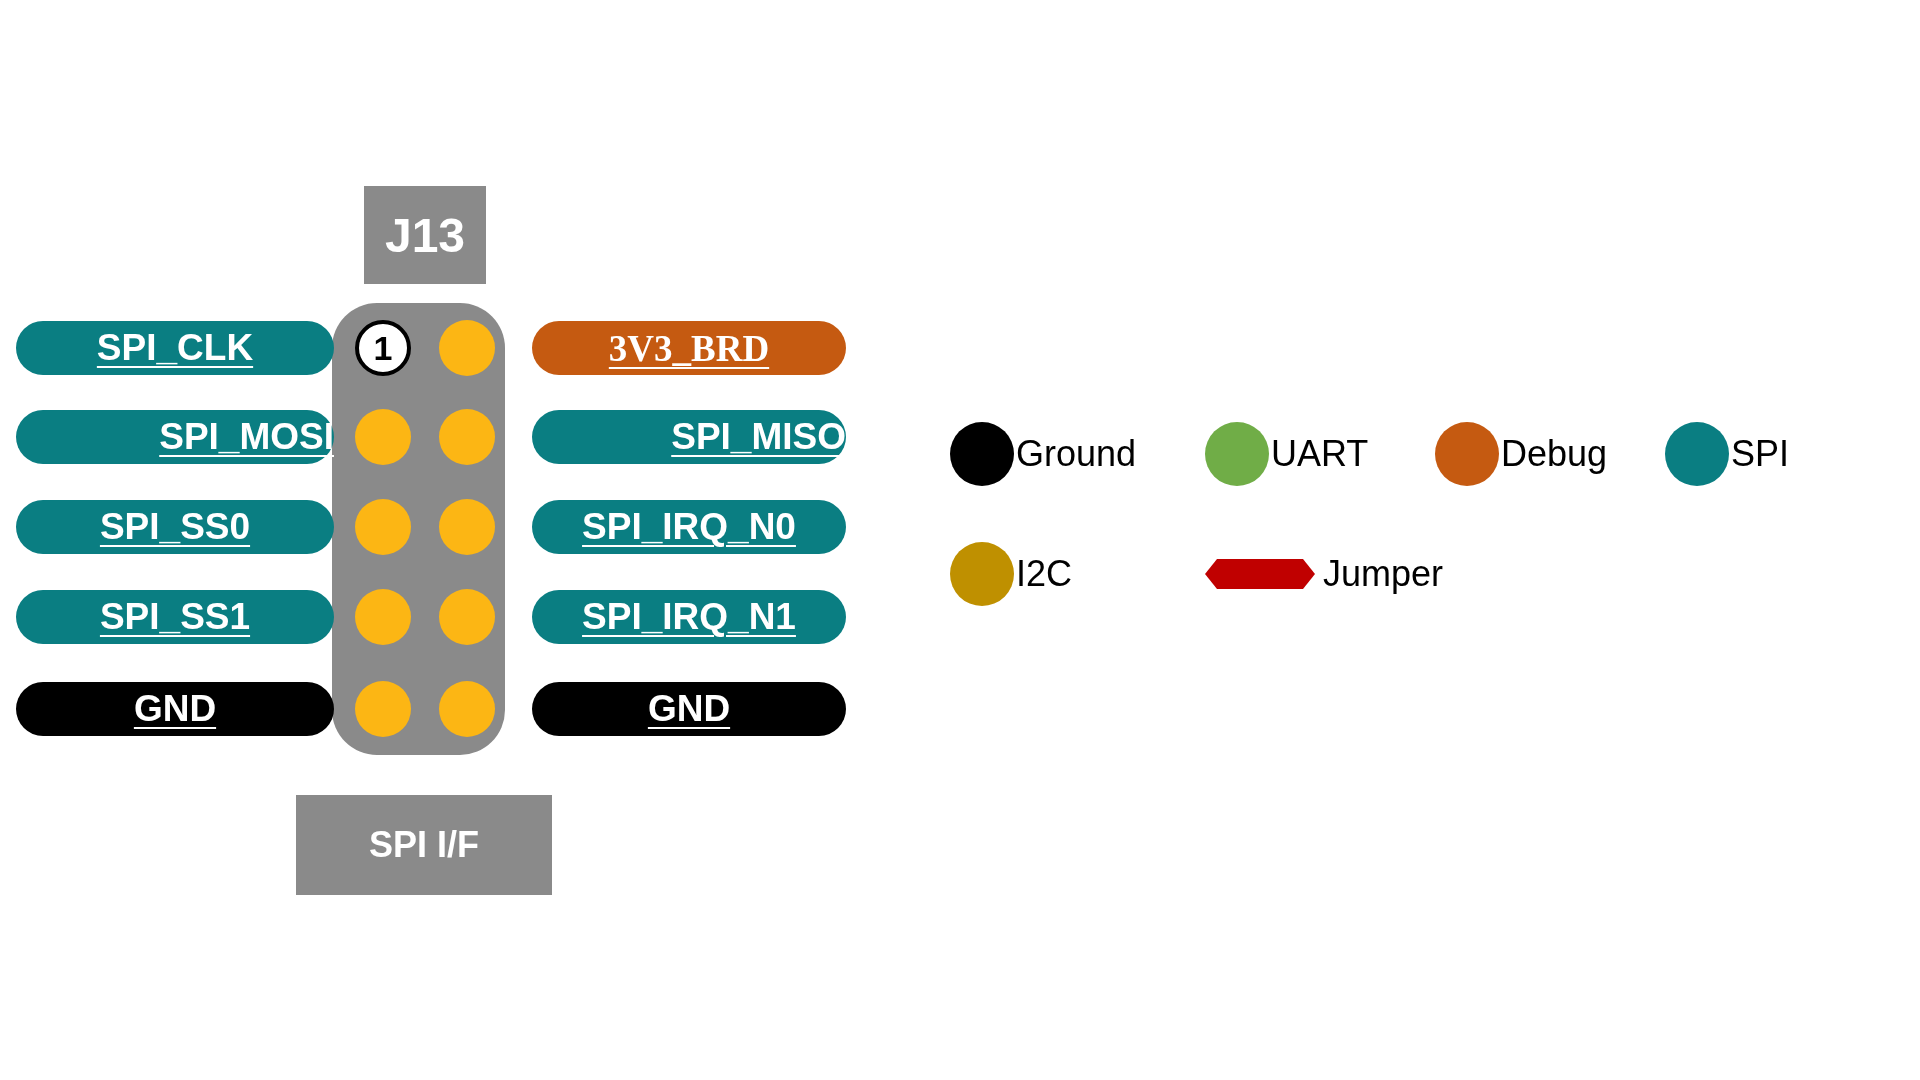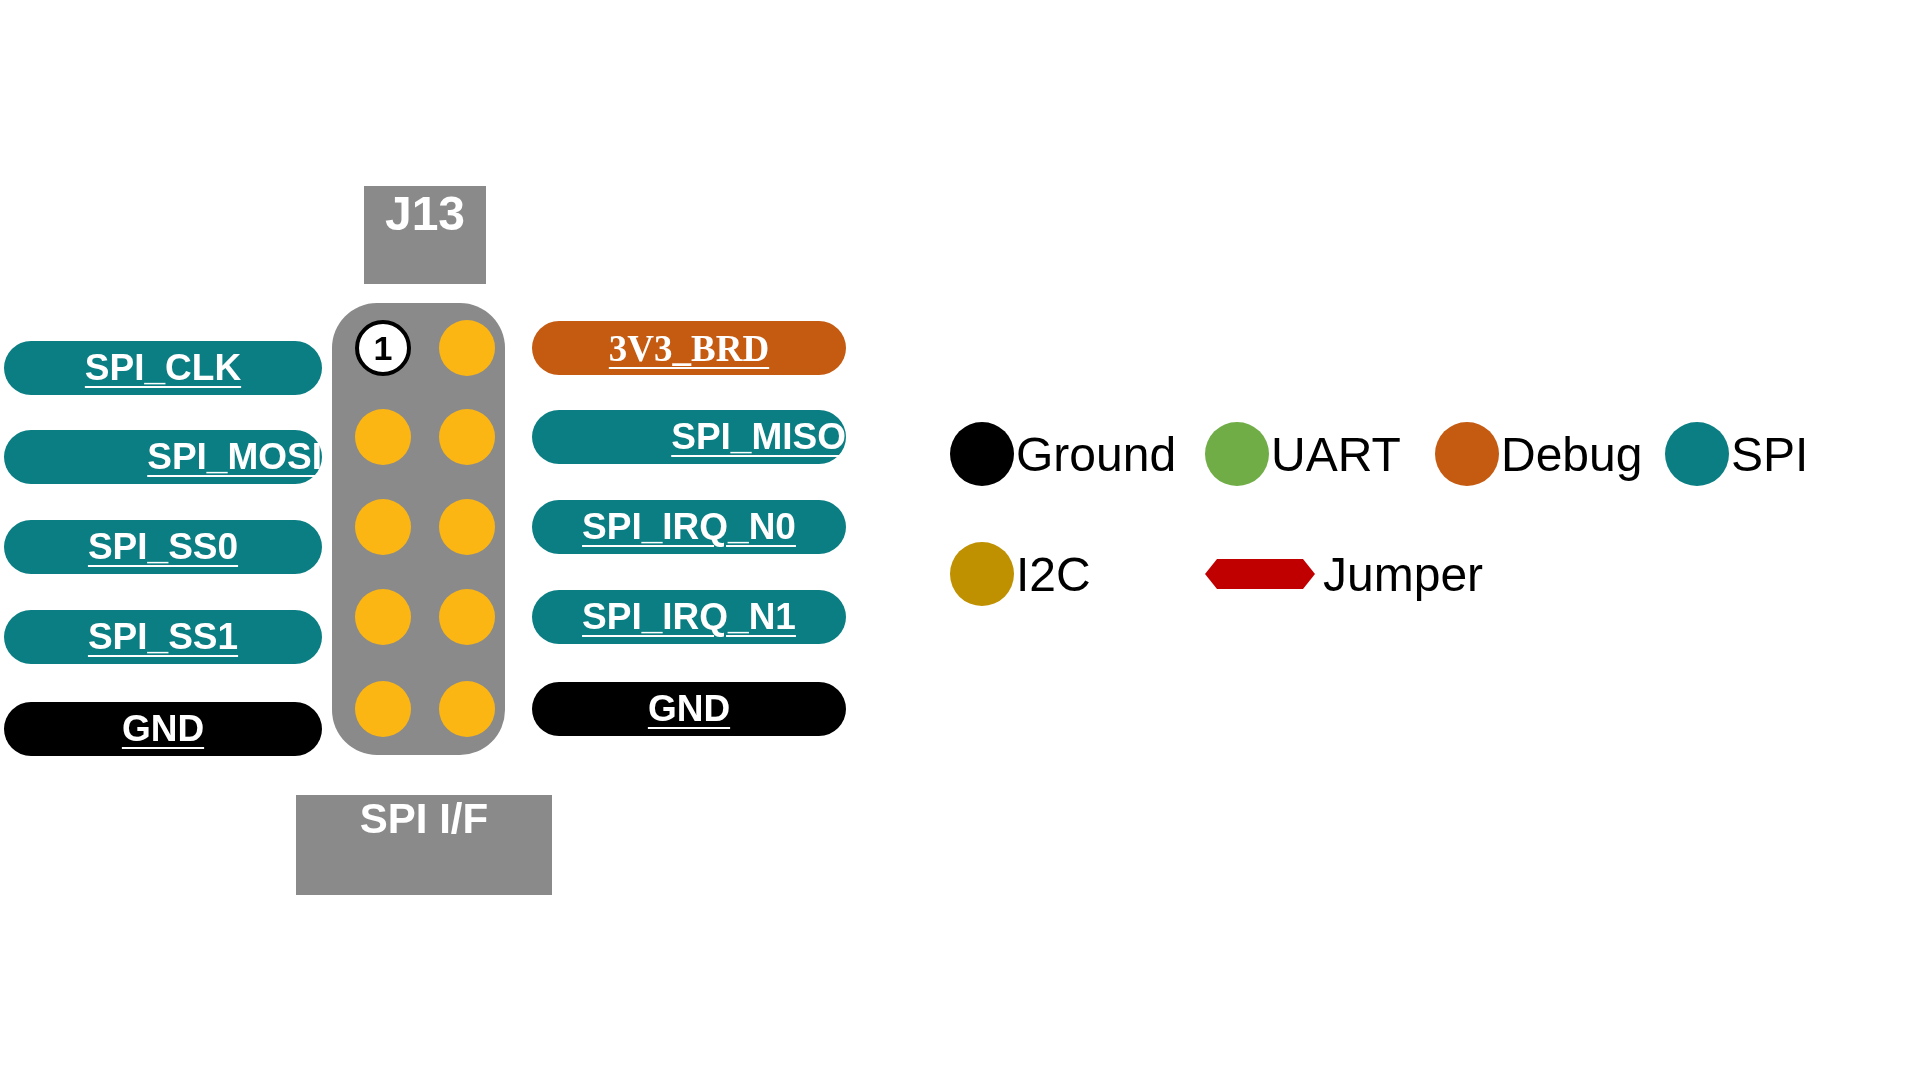--- a/index.html
+++ b/index.html
@@ -16,32 +16,32 @@
     overflow: hidden;
   }
 
   
   .gray-box {
     position: absolute;
     background: var(--connector, #8A8A8A);
     color: #ffffff;
     font-weight: bold;
     display: flex;
-    align-items: flex-start;
+    align-items: center;
     justify-content: center;
   }
   .header-box {
     left: 364px; top: 186px;
     width: 122px; height: 98px;
     font-size: 48px;
   }
   .footer-box {
     left: 296px; top: 795px;
     width: 256px; height: 100px;
-    font-size: 42px;
+    font-size: 36px;
   }
 
   
   .connector-body {
     position: absolute;
     left: 332px; top: 303px;
     width: 173px; height: 452px;
     background: var(--connector, #8A8A8A);
     border-radius: 45px;
   }
@@ -80,21 +80,21 @@
     font-size: 37px;
     display: flex;
     align-items: center;
     justify-content: center;
   }
   .pill span {
     text-decoration: underline;
     text-decoration-thickness: 2px;
     text-underline-offset: 6px;
   }
-  .pill.left  { left: 4px;   width: 318px; margin-top: 20px; }
+  .pill.left  { left: 16px;   width: 318px; }
   .pill.right { left: 532px; width: 314px; }
   .pill.r1 { top: 321px; }
   .pill.r2 { top: 410px; justify-content: flex-end; }
   .pill.r3 { top: 500px; }
   .pill.r4 { top: 590px; }
   .pill.r5 { top: 682px; }
   .pill.spi    { background: var(--spi, #0A7E82); }
   .pill.power  { background: var(--power, #C55A11); font-family: Liberation Serif, serif; }
   .pill.ground { background: var(--ground, #000000); text-align: center; }
 
@@ -104,21 +104,21 @@
     left: 950px; top: 421px;
     display: grid;
     grid-template-columns: 255px 230px 230px 280px;
     row-gap: 54px;
   }
   .legend-item {
     display: flex;
     align-items: center;
     gap: 2px;
     height: 66px;
-    font-size: 48px;
+    font-size: 36px;
     color: #000000;
     white-space: nowrap;
   }
   .swatch {
     width: 64px; height: 64px;
     border-radius: 50%;
     flex: 0 0 auto;
   }
   .sw-ground { background: var(--ground, #000000); }
   .sw-debug  { background: var(--debug, #33519E); }

